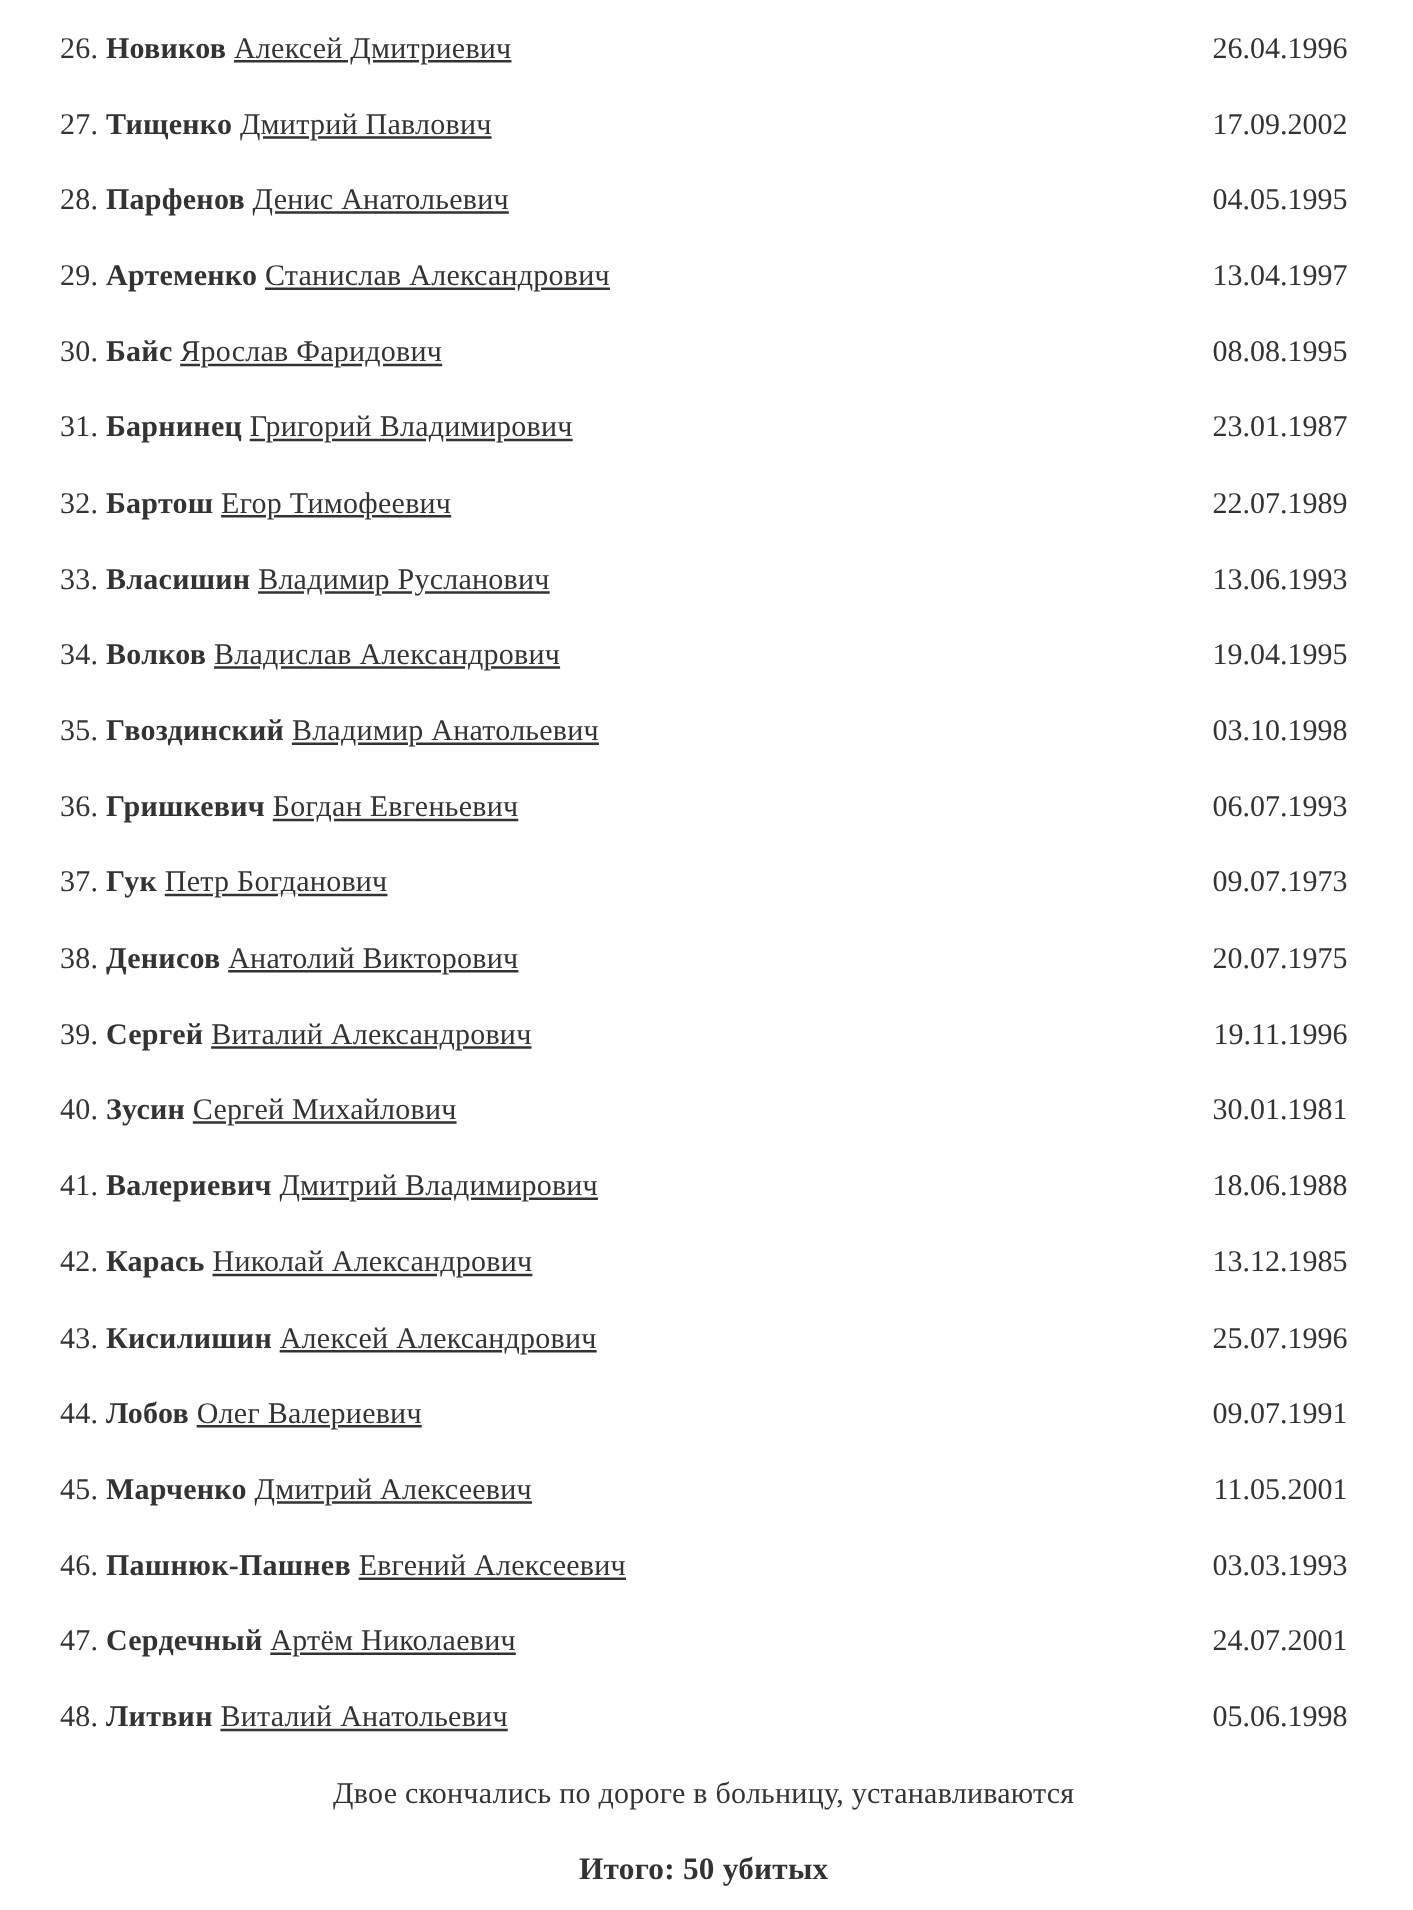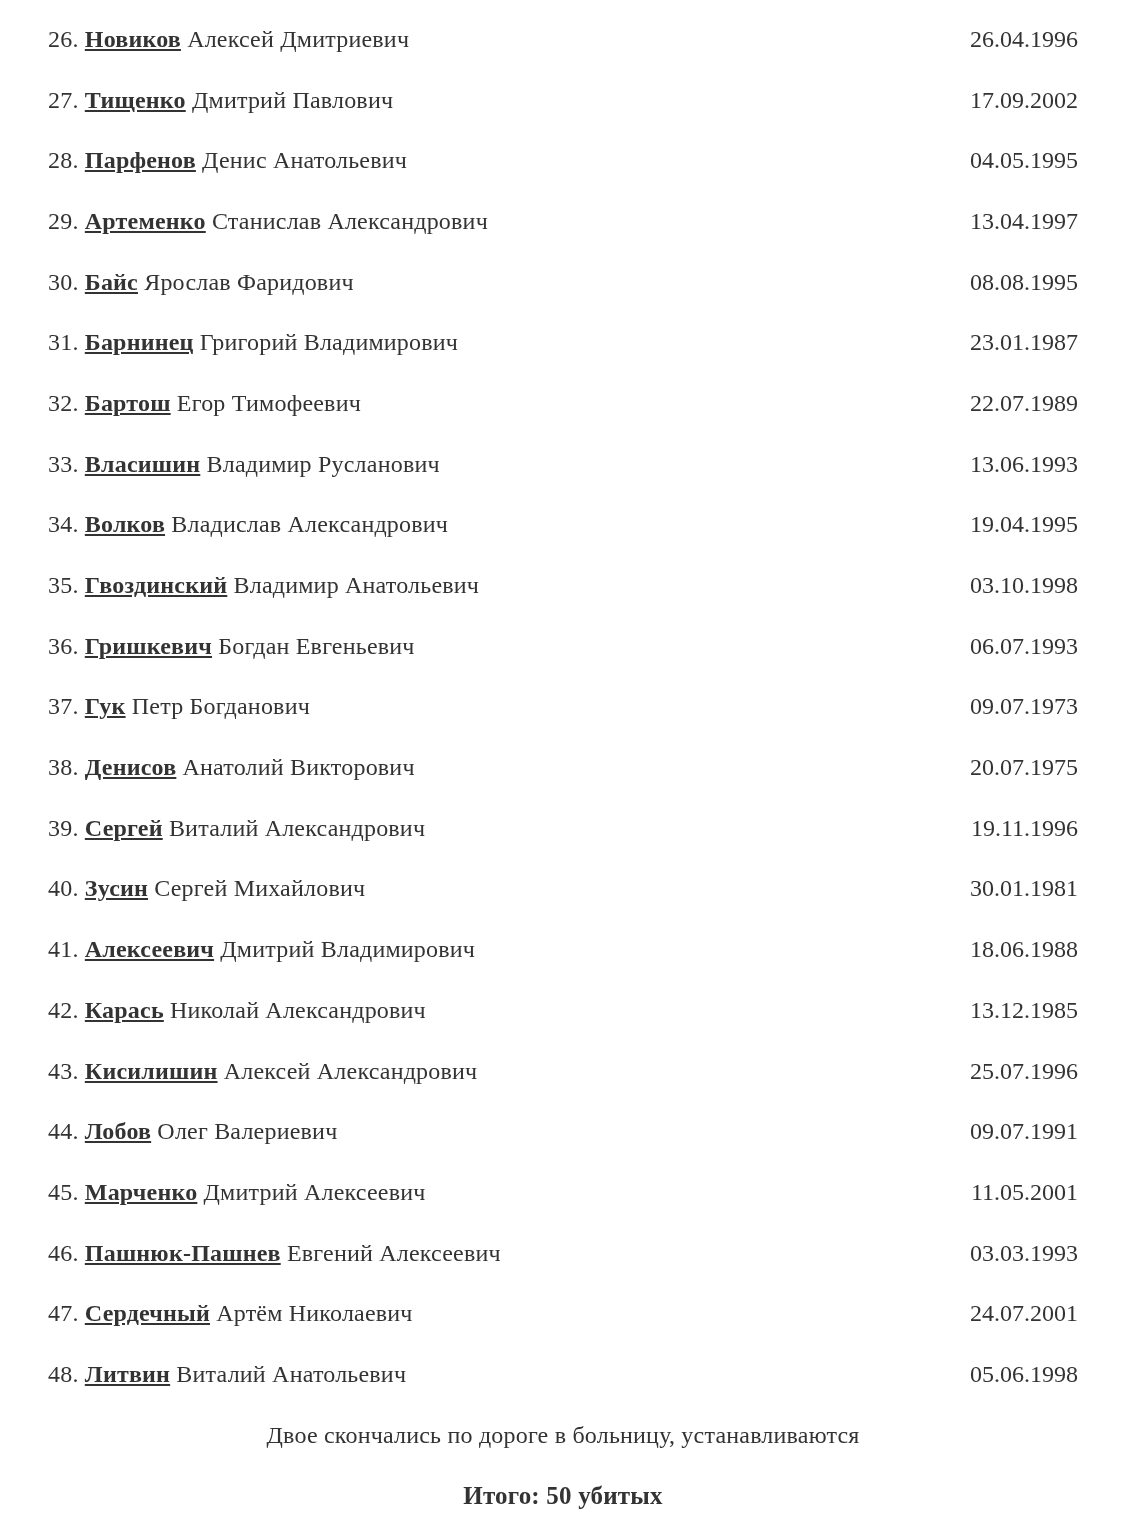--- a/index.html
+++ b/index.html
@@ -30,24 +30,24 @@
   .name-cell {
     font-size: 24px;
     white-space: nowrap;
     letter-spacing: 0.2px;
   }
   .name-cell .num {
     font-weight: 400;
   }
   .name-cell .surname {
     font-weight: 700;
-    text-decoration: underline;
   }
   .name-cell .given {
     font-weight: 400;
+    text-decoration: underline;
   }
   .date-cell {
     font-size: 24px;
     text-align: left;
     white-space: nowrap;
     font-variant-numeric: oldstyle-nums;
   }
   .footer-row {
     height: 60.7px;
     display: flex;
@@ -140,21 +140,21 @@
     <span class="name-cell"><span class="num">39.</span> <span class="surname">Сергей</span> <span class="given">Виталий Александрович</span></span>
     <span class="date-cell">19.11.1996</span>
   </div>
 
   <div class="row">
     <span class="name-cell"><span class="num">40.</span> <span class="surname">Зусин</span> <span class="given">Сергей Михайлович</span></span>
     <span class="date-cell">30.01.1981</span>
   </div>
 
   <div class="row">
-    <span class="name-cell"><span class="num">41.</span> <span class="surname">Алексеевич</span> <span class="given">Дмитрий Владимирович</span></span>
+    <span class="name-cell"><span class="num">41.</span> <span class="surname">Валериевич</span> <span class="given">Дмитрий Владимирович</span></span>
     <span class="date-cell">18.06.1988</span>
   </div>
 
   <div class="row">
     <span class="name-cell"><span class="num">42.</span> <span class="surname">Карась</span> <span class="given">Николай Александрович</span></span>
     <span class="date-cell">13.12.1985</span>
   </div>
 
   <div class="row">
     <span class="name-cell"><span class="num">43.</span> <span class="surname">Кисилишин</span> <span class="given">Алексей Александрович</span></span>

